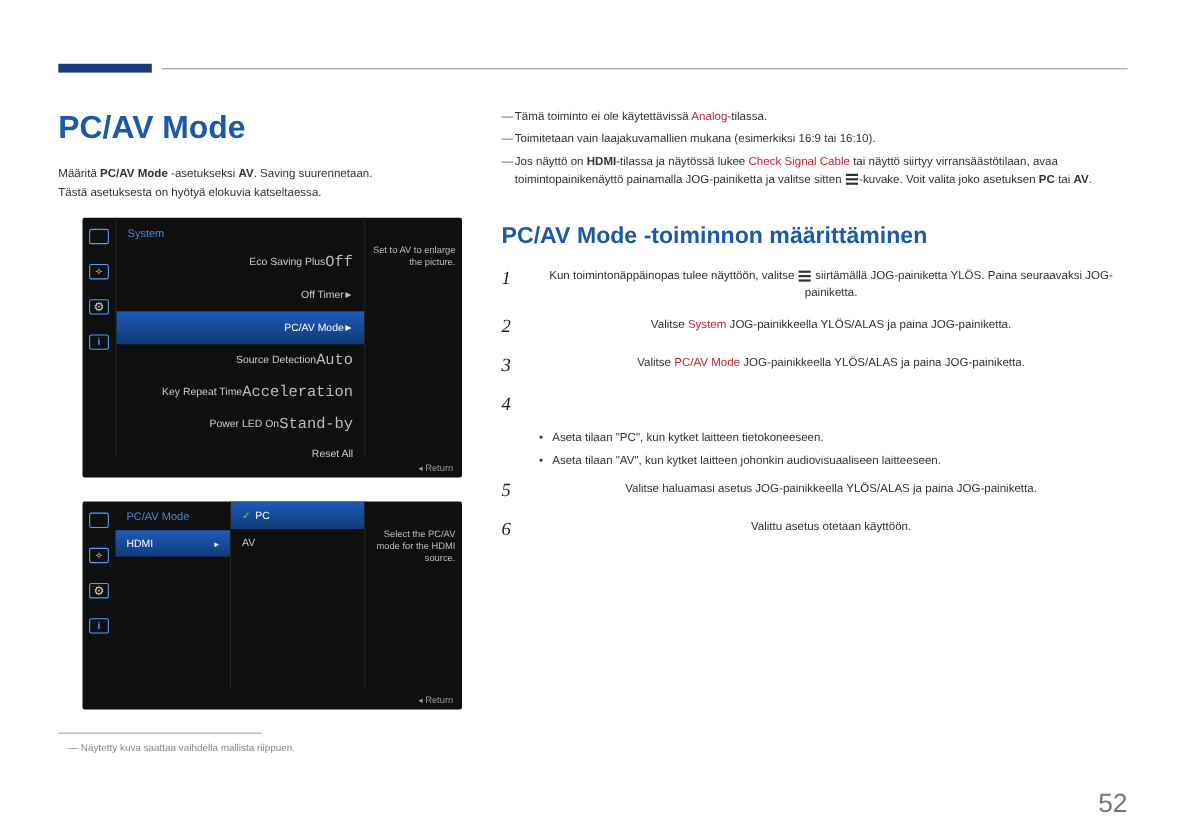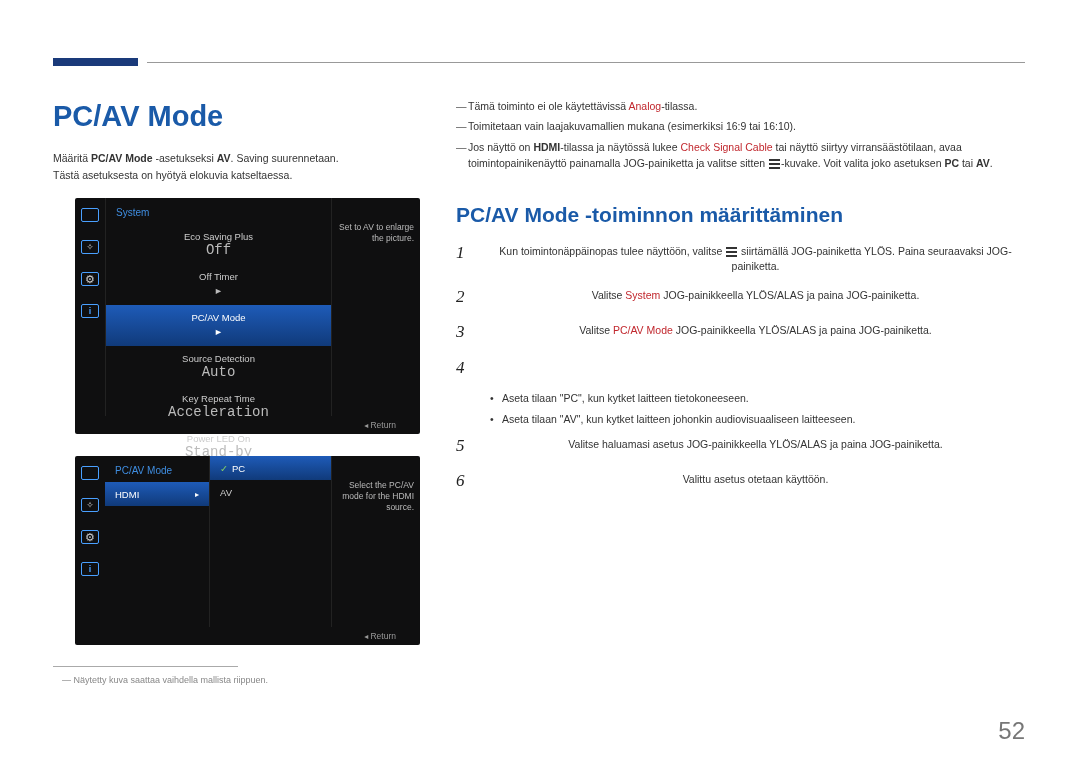--- a/index.html
+++ b/index.html
@@ -81,26 +81,25 @@
   .osd-icons .icon.info::before { content: "i"; color: #4aa0ff; font-weight: bold; }
   .osd-main {
     flex: 1;
     border-left: 1px solid #222;
     border-right: 1px solid #222;
     padding-top: 5px;
   }
   .osd-main .header { color: #3f8de0; font-size: 10px; padding: 4px 10px 6px; }
   .osd-row {
     display: flex;
-    justify-content: space-between;
+    justify-content: flex-end;
     align-items: center;
     padding: 6.5px 10px;
     font-size: 9.5px;
     color: #ccc;
-    flex-direction: column;
   }
   .osd-row.sel {
     background: linear-gradient(#1e5bb8, #103a7a);
     color: #fff;
   }
   .osd-row .val { color: #bbb; font-size: 14px; font-family: Liberation Mono, monospace; }
   .osd-row.sel .val { color: #fff; }
   .tri { font-size: 8px; }
   .osd-hint {
     width: 88px;
@@ -108,21 +107,21 @@
     font-size: 8.5px;
     line-height: 1.3;
     color: #bbb;
     text-align: right;
   }
   .osd-footer {
     height: 18px;
     display: flex;
     justify-content: flex-end;
     align-items: center;
-    padding: 0 24px;
+    padding: 0 8px;
     font-size: 8.5px;
     color: #999;
     gap: 14px;
   }
   .osd-footer span::before { content: "◂ "; font-size: 8px; }
   
   .osd2-left { width: 105px; padding-top: 5px; border-right: 1px solid #222; }
   .osd2-left .header { color: #3f8de0; font-size: 10px; padding: 4px 10px 6px; }
   .osd2-left .row { padding: 6.5px 10px; font-size: 9.5px; color: #fff; background: linear-gradient(#1e5bb8,#103a7a); display:flex; justify-content:space-between; align-items:center;}
   .osd2-right { flex: 1; border-right: 1px solid #222; }

